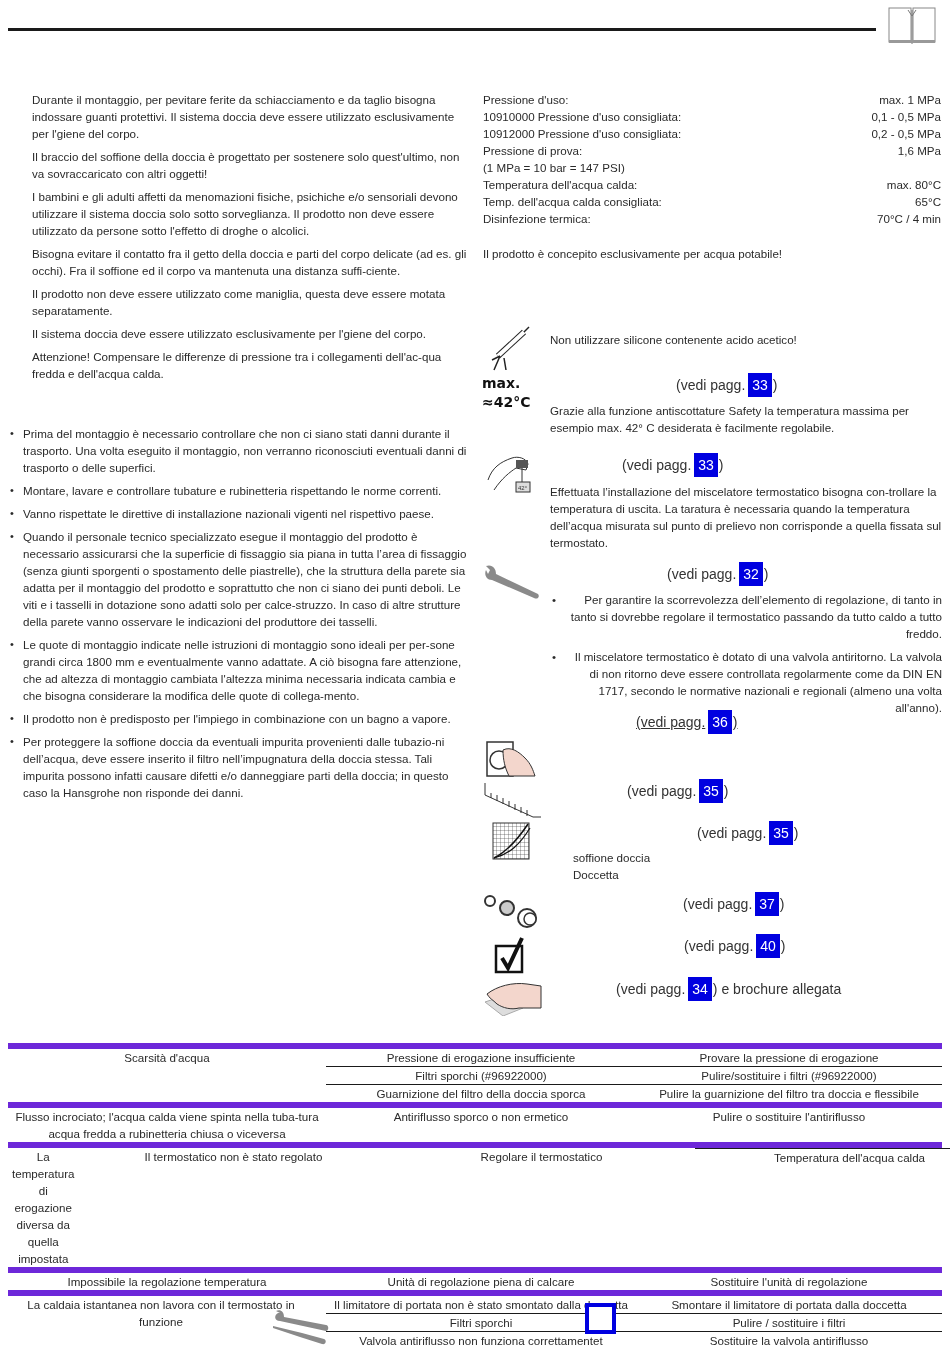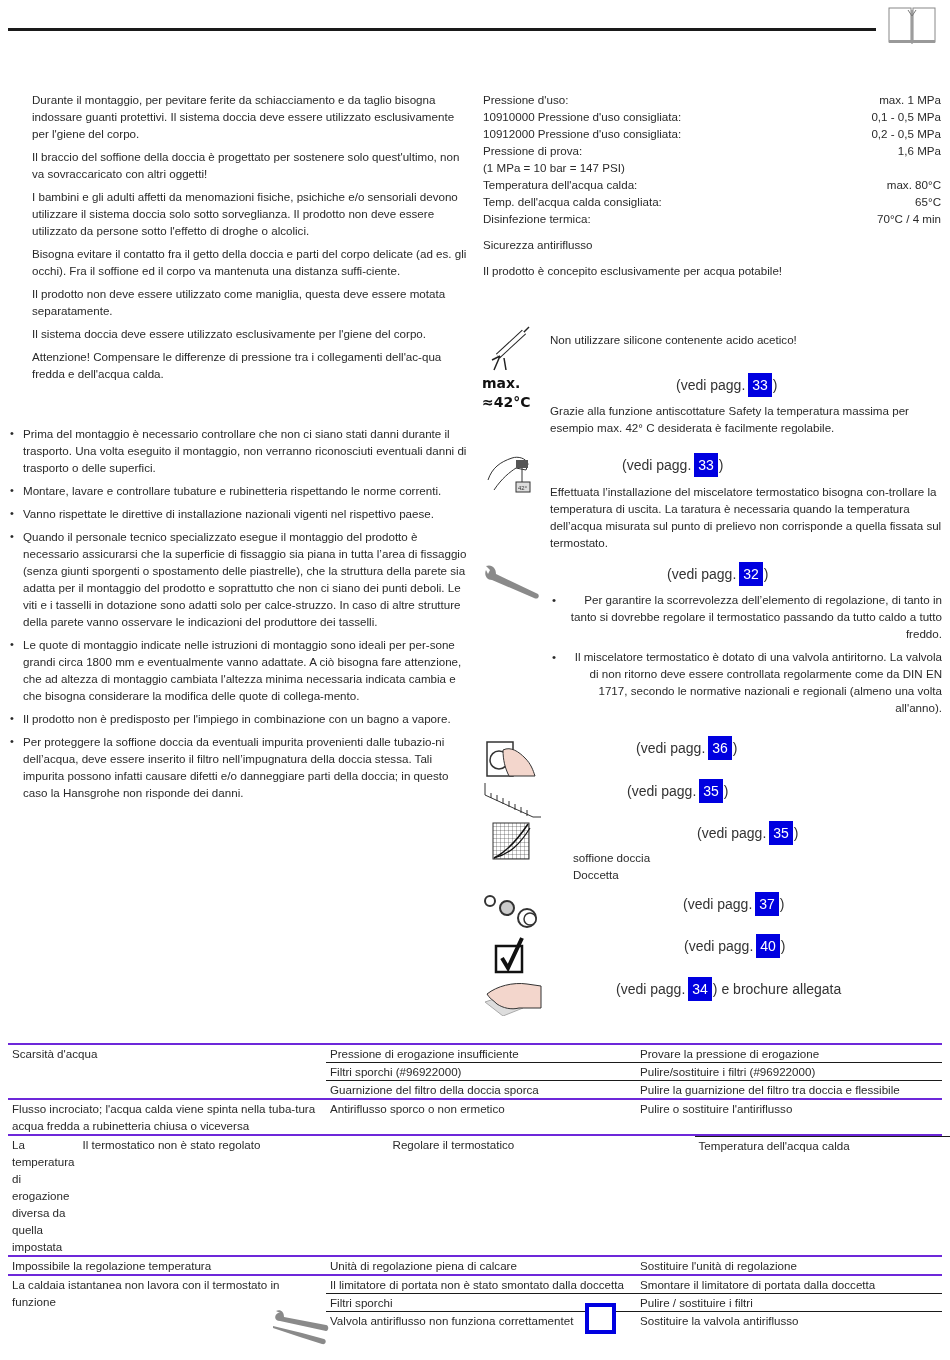--- a/index.html
+++ b/index.html
@@ -23,21 +23,21 @@
   .rbullets { position: absolute; left: 550px; top: 591px; width: 392px; list-style: none; text-align: right; }
   .rbullets li { position: relative; padding-left: 14px; margin-bottom: 6px; }
   .rbullets li::before { content: "•"; position: absolute; left: 2px; top: 0; }
   .max42 { left: 482px; top: 374px; font-weight: bold; font-size: 14px; line-height: 19px; font-family: "DejaVu Sans", sans-serif; color: #111; }
   .trouble { left: 8px; top: 1043px; width: 934px; }
   .trow { display: flex; }
   .tcell { padding: 0 4px; line-height: 17px; }
   .c1 { width: 318px; }
   .c2 { width: 310px; }
   .c3 { width: 306px; }
-  .bt { border-top: 2px solid #6d28d9; }
+  .bt { border-top: 6px solid #6d28d9; text-align: center; }
   .bt-thin { border-top: 1px solid #1a1a1a; }
   .bottom-square { left: 585px; top: 1303px; width: 31px; height: 31px; border: 4px solid #0000e0; background: #fff; }
   svg { display: block; }
 </style>
 </head>
 <body>
 
 <div class="abs header-rule"></div>
 <div class="abs book-icon">
   <svg width="48" height="40" viewBox="0 0 48 40">
@@ -96,21 +96,20 @@
     </div>
   <div class="spec-row">
       <span>Temp. dell'acqua calda consigliata:</span>
       <span>65°C</span>
     </div>
   <div class="spec-row">
       <span>Disinfezione termica:</span>
       <span>70°C / 4 min</span>
     </div>
   <div class="spec-gap"></div>
-  <div>Sicurezza antiriflusso</div>
   <div class="spec-gap"></div>
   <div>Il prodotto è concepito esclusivamente per acqua potabile!</div>
 </div>
 
 <div class="abs" style="left:484px;top:326px;">
   <svg width="46" height="46" viewBox="0 0 46 46">
     <line x1="14" y1="30" x2="40" y2="6" stroke="#222" stroke-width="6"></line>
     <line x1="14" y1="30" x2="40" y2="6" stroke="#fff" stroke-width="4"></line>
     <line x1="40" y1="6" x2="45" y2="1" stroke="#222" stroke-width="1.5"></line>
     <path d="M16 30 L10 44 M20 32 L22 44 M16 30 L8 34" fill="none" stroke="#222" stroke-width="1.5"></path>
@@ -149,21 +148,21 @@
   <li>Il miscelatore termostatico è dotato di una valvola antiritorno. La valvola di non ritorno deve essere controllata regolarmente come da DIN EN 1717, secondo le normative nazionali e regionali (almeno una volta all'anno).</li>
 </ul>
 
 <div class="abs" style="left:485px;top:738px;">
   <svg width="52" height="42" viewBox="0 0 52 42">
     <rect x="2" y="4" width="26" height="34" fill="#fff" stroke="#333" stroke-width="1.5"></rect>
     <circle cx="14" cy="22" r="9" fill="#fff" stroke="#333" stroke-width="1.5"></circle>
     <path d="M18 12 C26 8 34 14 40 20 C46 26 48 32 50 38 L24 38 C20 30 18 22 18 12 Z" fill="#f3d6cc" stroke="#333" stroke-width="1"></path>
   </svg>
 </div>
-<div class="vedi" style="left:636px;top:736px;"><span>(vedi pagg.</span><span class="pg">36</span><span class="closep">)</span></div>
+<div class="vedi" style="left:636px;top:710px;text-decoration:underline;"><span>(vedi pagg.</span><span class="pg">36</span><span class="closep">)</span></div>
 
 <div class="abs" style="left:483px;top:781px;">
   <svg width="60" height="38" viewBox="0 0 60 38">
     <path d="M2 2 L2 14 L50 36 L58 36" fill="none" stroke="#333" stroke-width="1"></path>
     <g stroke="#333" stroke-width="1">
       <line x1="8" y1="17" x2="8" y2="12"></line>
         <line x1="14" y1="20" x2="14" y2="14"></line>
         <line x1="20" y1="23" x2="20" y2="17"></line>
         <line x1="26" y1="26" x2="26" y2="20"></line>
         <line x1="32" y1="29" x2="32" y2="23"></line>

